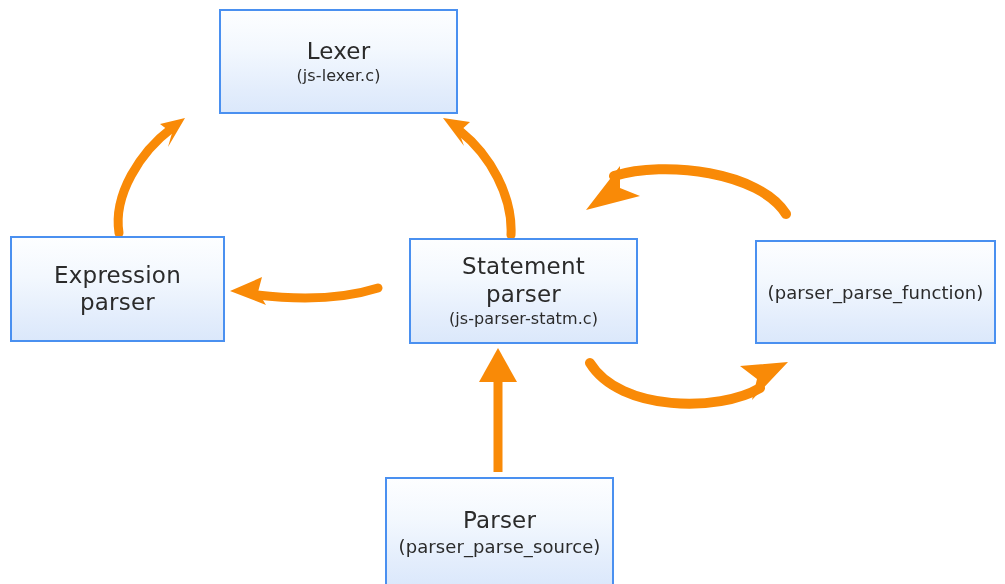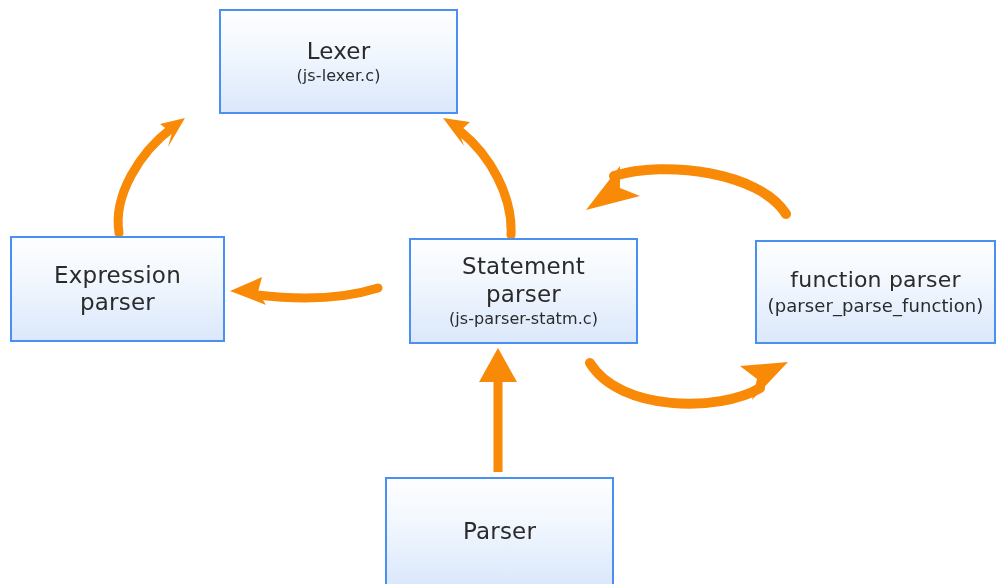--- a/index.html
+++ b/index.html
@@ -106,21 +106,21 @@
 parser</div>
   </div>
 
   <div class="node" id="node-statement">
     <div class="title">Statement
 parser</div>
     <div class="sub">(js-parser-statm.c)</div>
   </div>
 
   <div class="node" id="node-function">
-    <div class="title">function parser</div>
     <div class="sub">(parser_parse_function)</div>
   </div>
 
   <div class="node" id="node-parser">
     <div class="title">Parser</div>
+    <div class="sub">(parser_parse_source)</div>
   </div>
 
 </div>
 
 </body></html>

